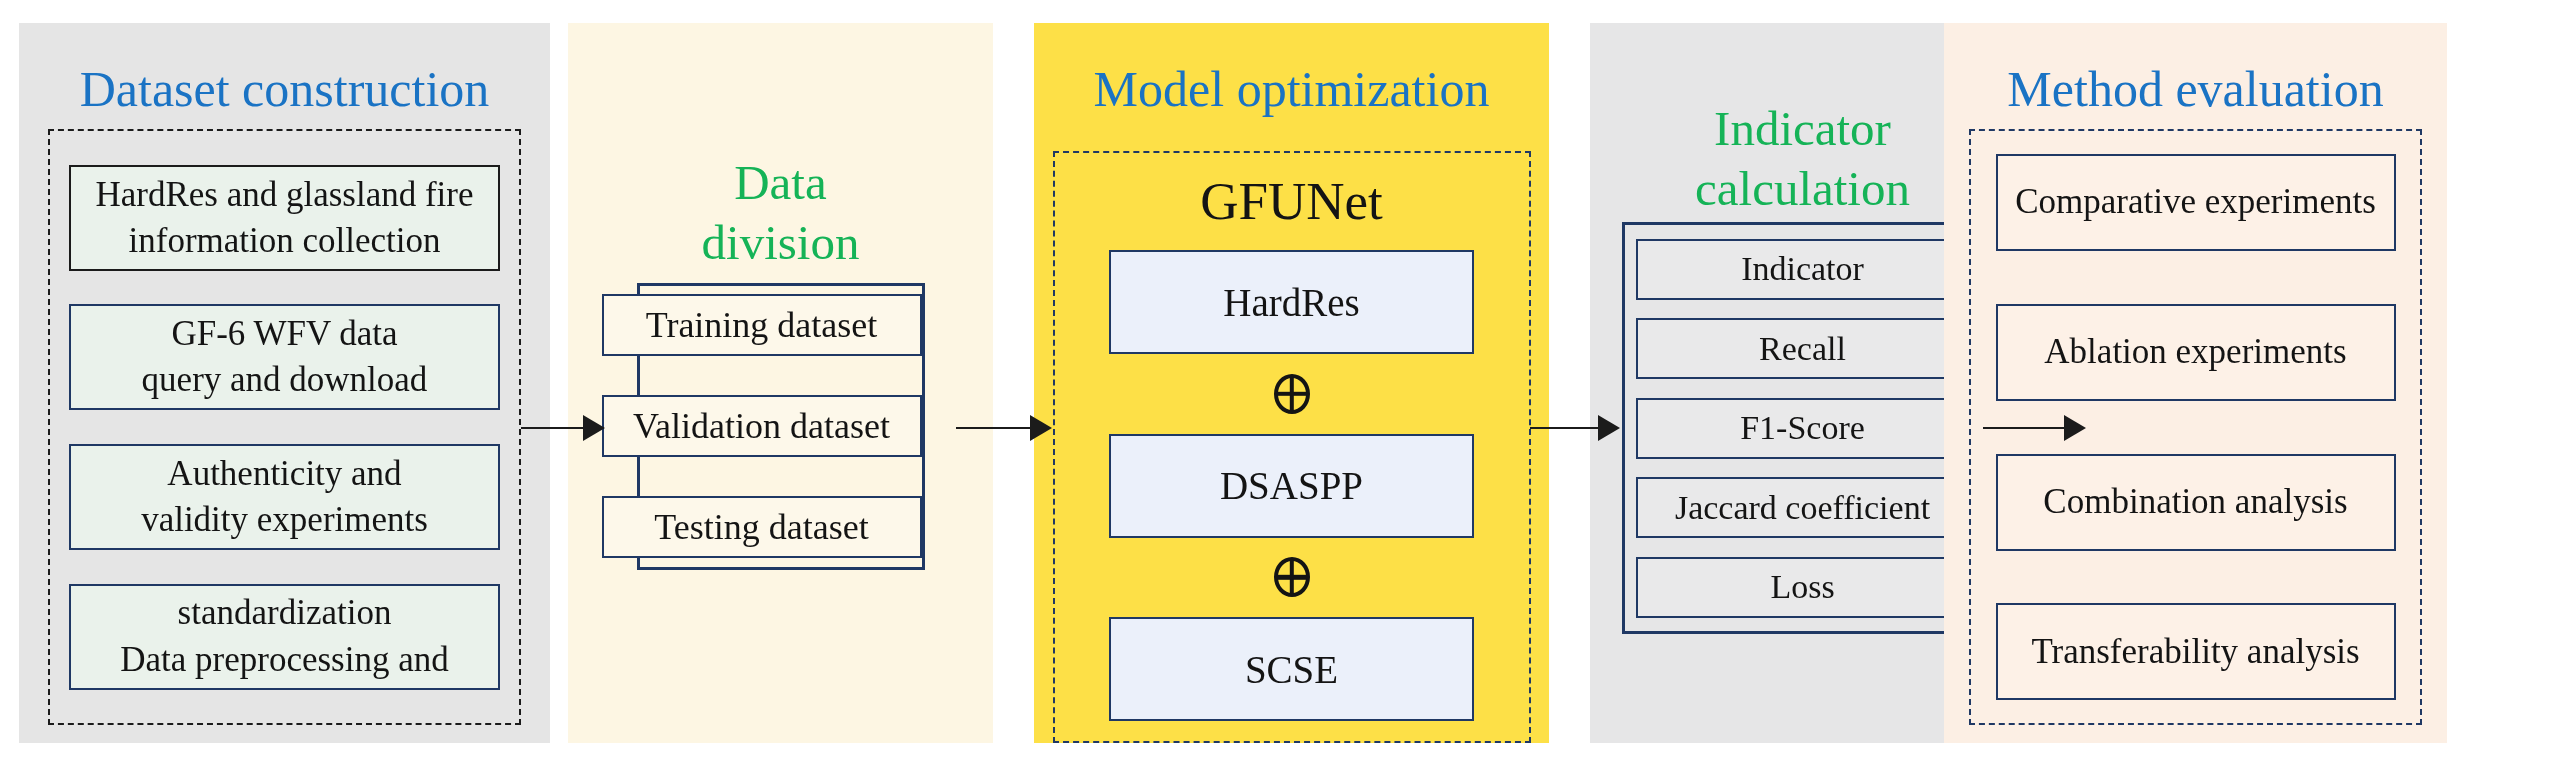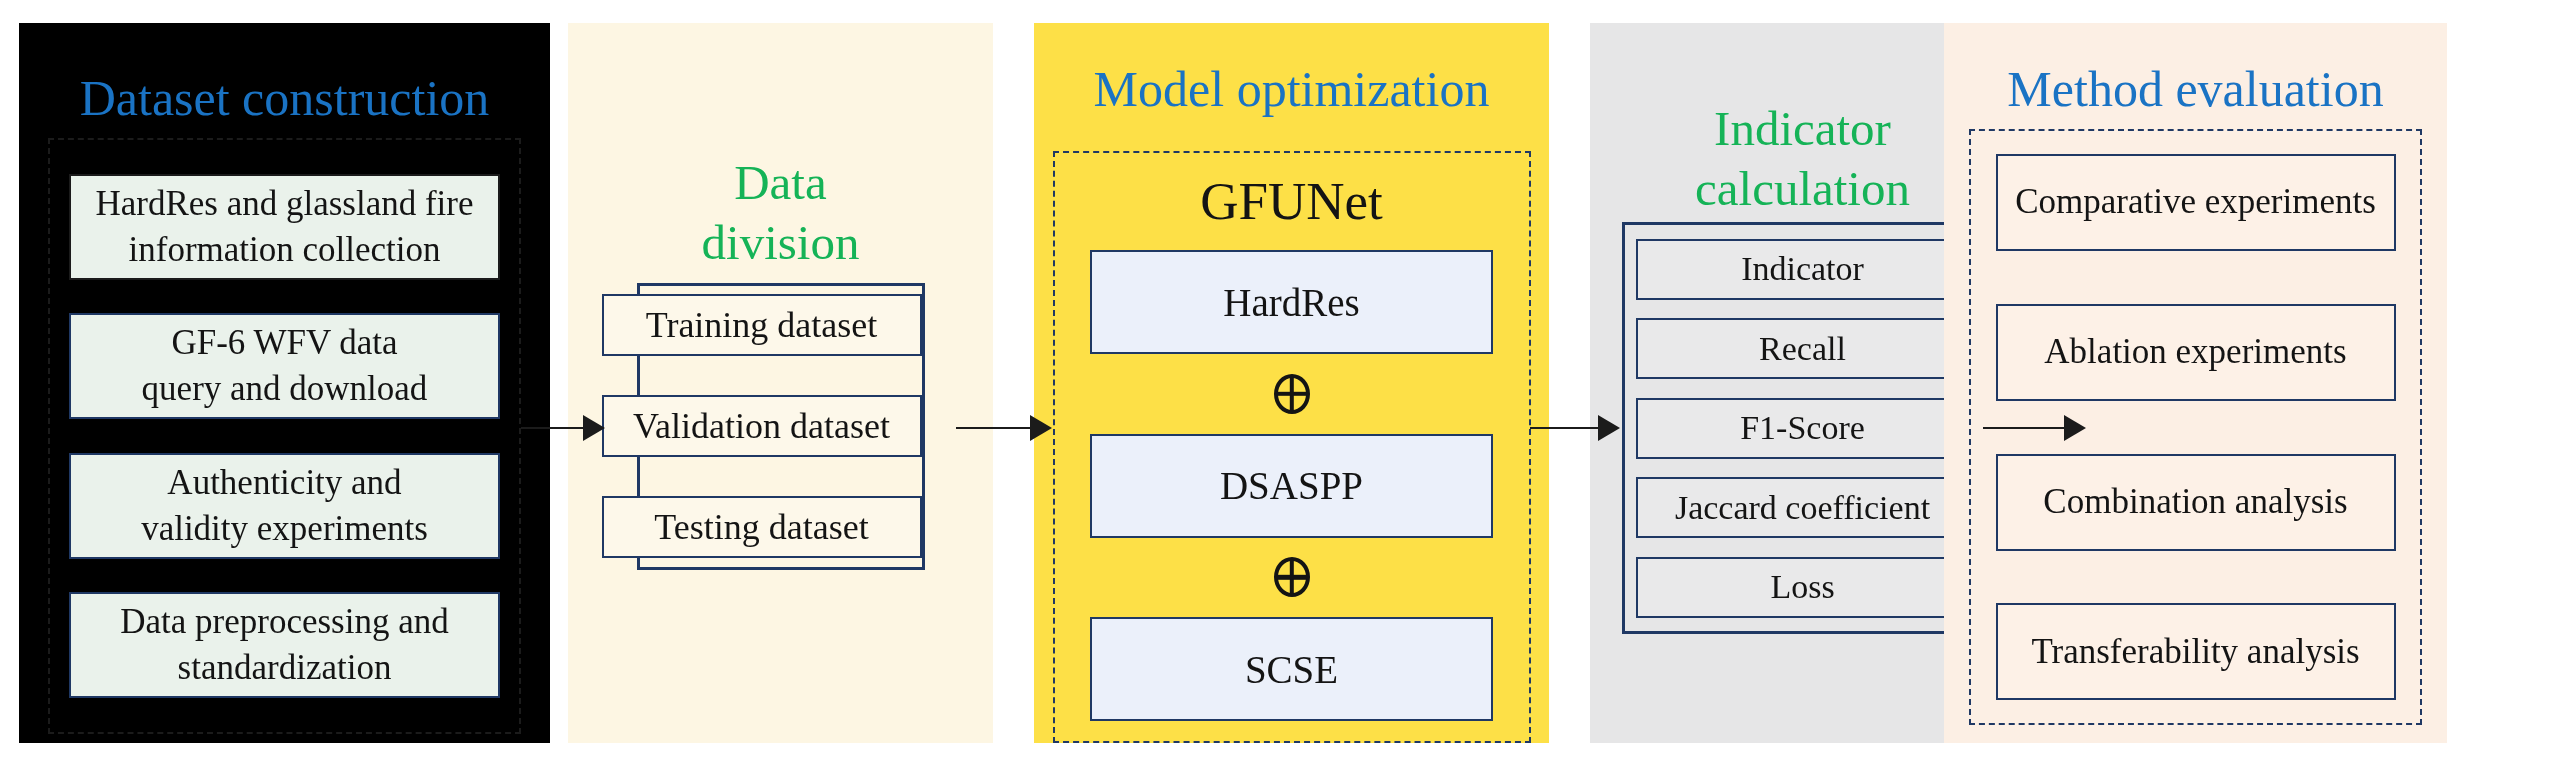--- a/index.html
+++ b/index.html
@@ -16,21 +16,21 @@
 
   
   .panel {
     position: absolute;
     top: 23px;
     height: 720px;
     display: flex;
     flex-direction: column;
     align-items: center;
   }
-  .p1 { left: 19px;   width: 531px; background: #000000; justify-content: center; }
+  .p1 { left: 19px;   width: 531px; background: #e5e5e5; }
   .p2 { left: 568px;  width: 425px; background: #fdf6e3; }
   .p3 { left: 1034px; width: 515px; background: #fde047; gap: 25px; }
   .p4 { left: 1590px; width: 425px; background: #e6e6e7; }
   .p5 { left: 1944px; width: 503px; background: #fcefe4; }
 
   
   .title {
     font-weight: 400;
     text-align: center;
     white-space: nowrap;
@@ -92,21 +92,21 @@
     align-items: center;
     justify-content: center;
     text-align: center;
     color: #141414;
     border: 2.5px solid #1f3864;
   }
   .box.black-border { border-color: #1b1b1b; }
 
   .p1 .box { width: 431px; height: 106px; font-size: 35px; line-height: 1.32; background: #eaf2eb; }
   .p2 .box { width: 320px; height: 62px; font-size: 36px; background: #fdf8ea; }
-  .p3 .box { width: 403px; height: 104px; font-size: 39px; background: #ebf0fa; }
+  .p3 .box { width: 365px; height: 104px; font-size: 39px; background: #ebf0fa; }
   .p4 .box { width: 334px; height: 61px;  font-size: 34px; background: #e9e9ea; }
   .p5 .box { width: 400px; height: 97px; font-size: 35px; background: #fdf1e7; }
 
   .net-name { font-size: 53px; color: #141414; line-height: 1.1; }
 
   
   .oplus {
     position: relative;
     width: 36px; height: 40px;
     border: 4.4px solid #141414;
@@ -160,22 +160,22 @@
       </div>
       <div class="box">
         <span>GF-6 WFV data</span>
         <span>query and download</span>
       </div>
       <div class="box">
         <span>Authenticity and</span>
         <span>validity experiments</span>
       </div>
       <div class="box">
+        <span>standardization</span>
         <span>Data preprocessing and</span>
-        <span>standardization</span>
       </div>
     </div>
   </section>
 
   <section class="panel p2">
     <h2 class="title green">
       <span class="tline">Data</span>
       <span class="tline">division</span>
     </h2>
     <div class="group">

